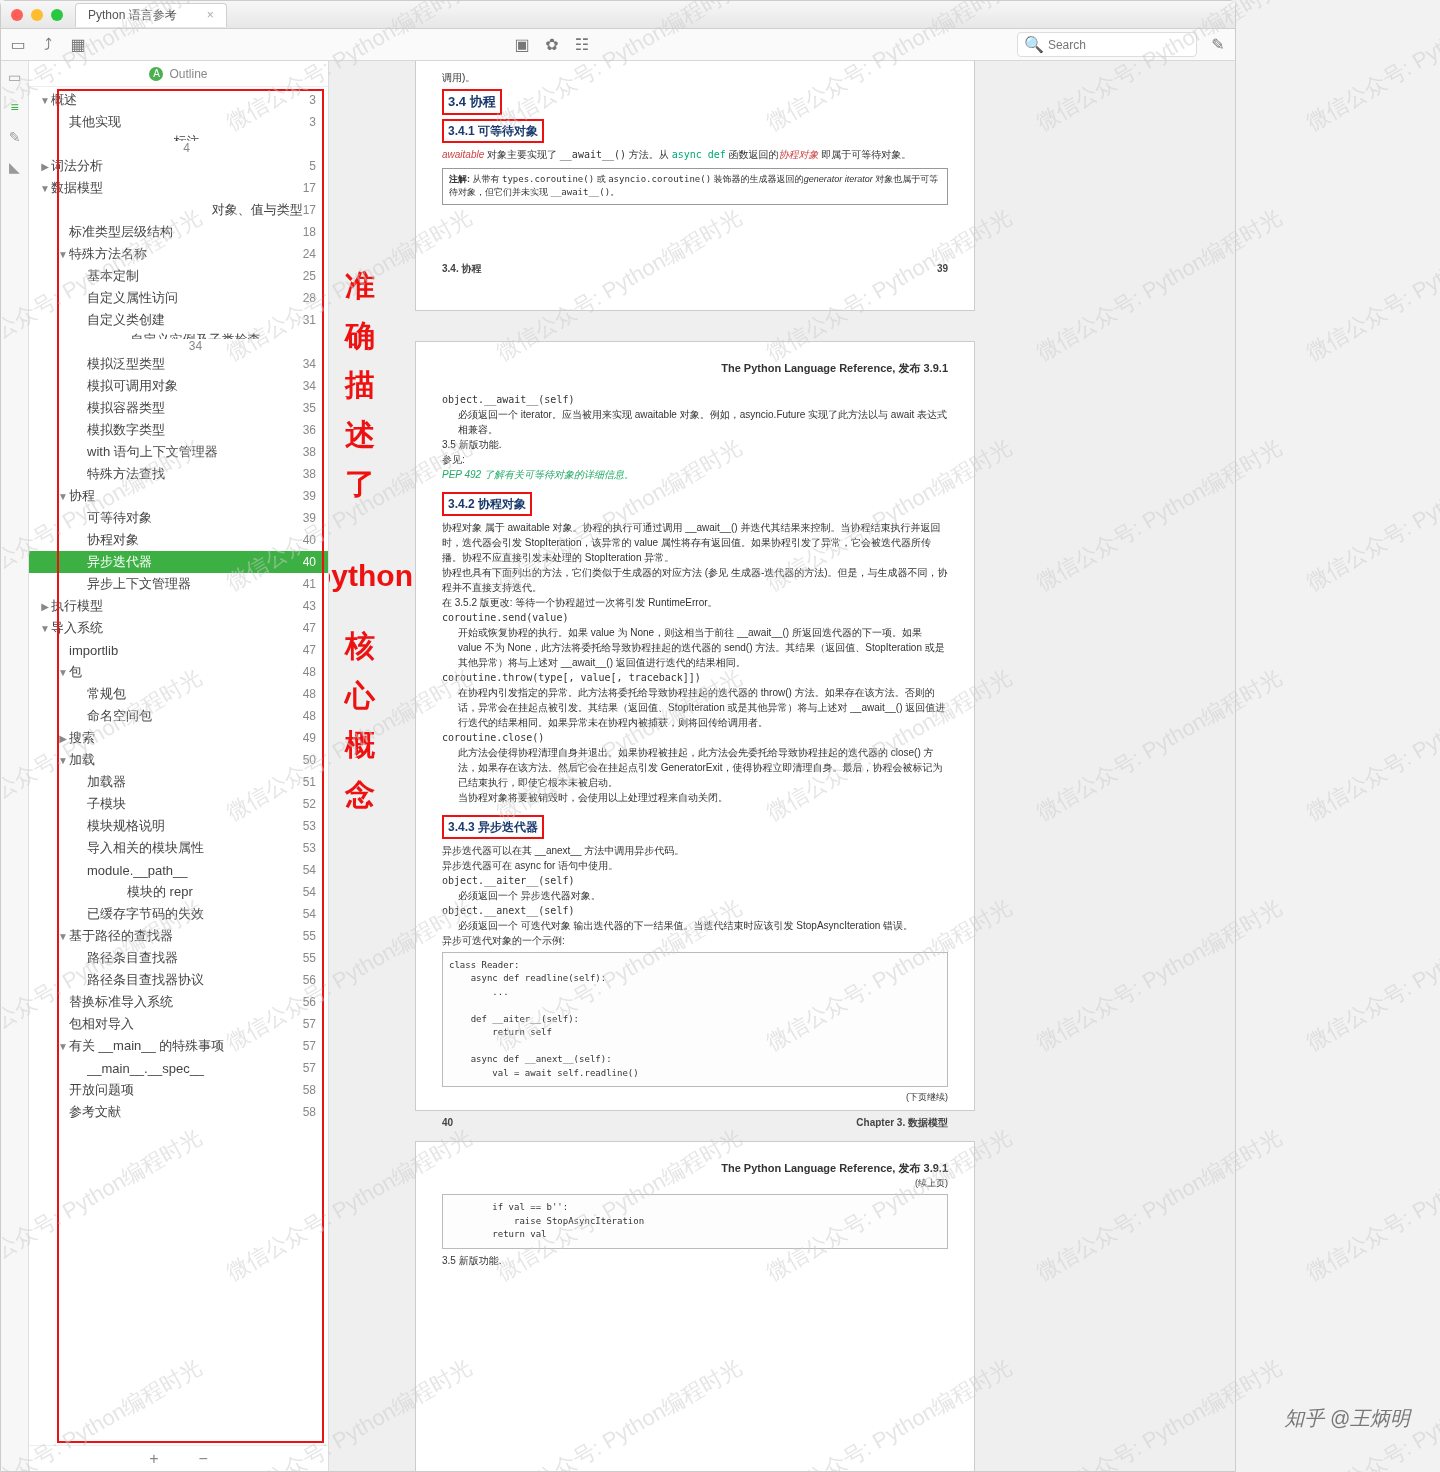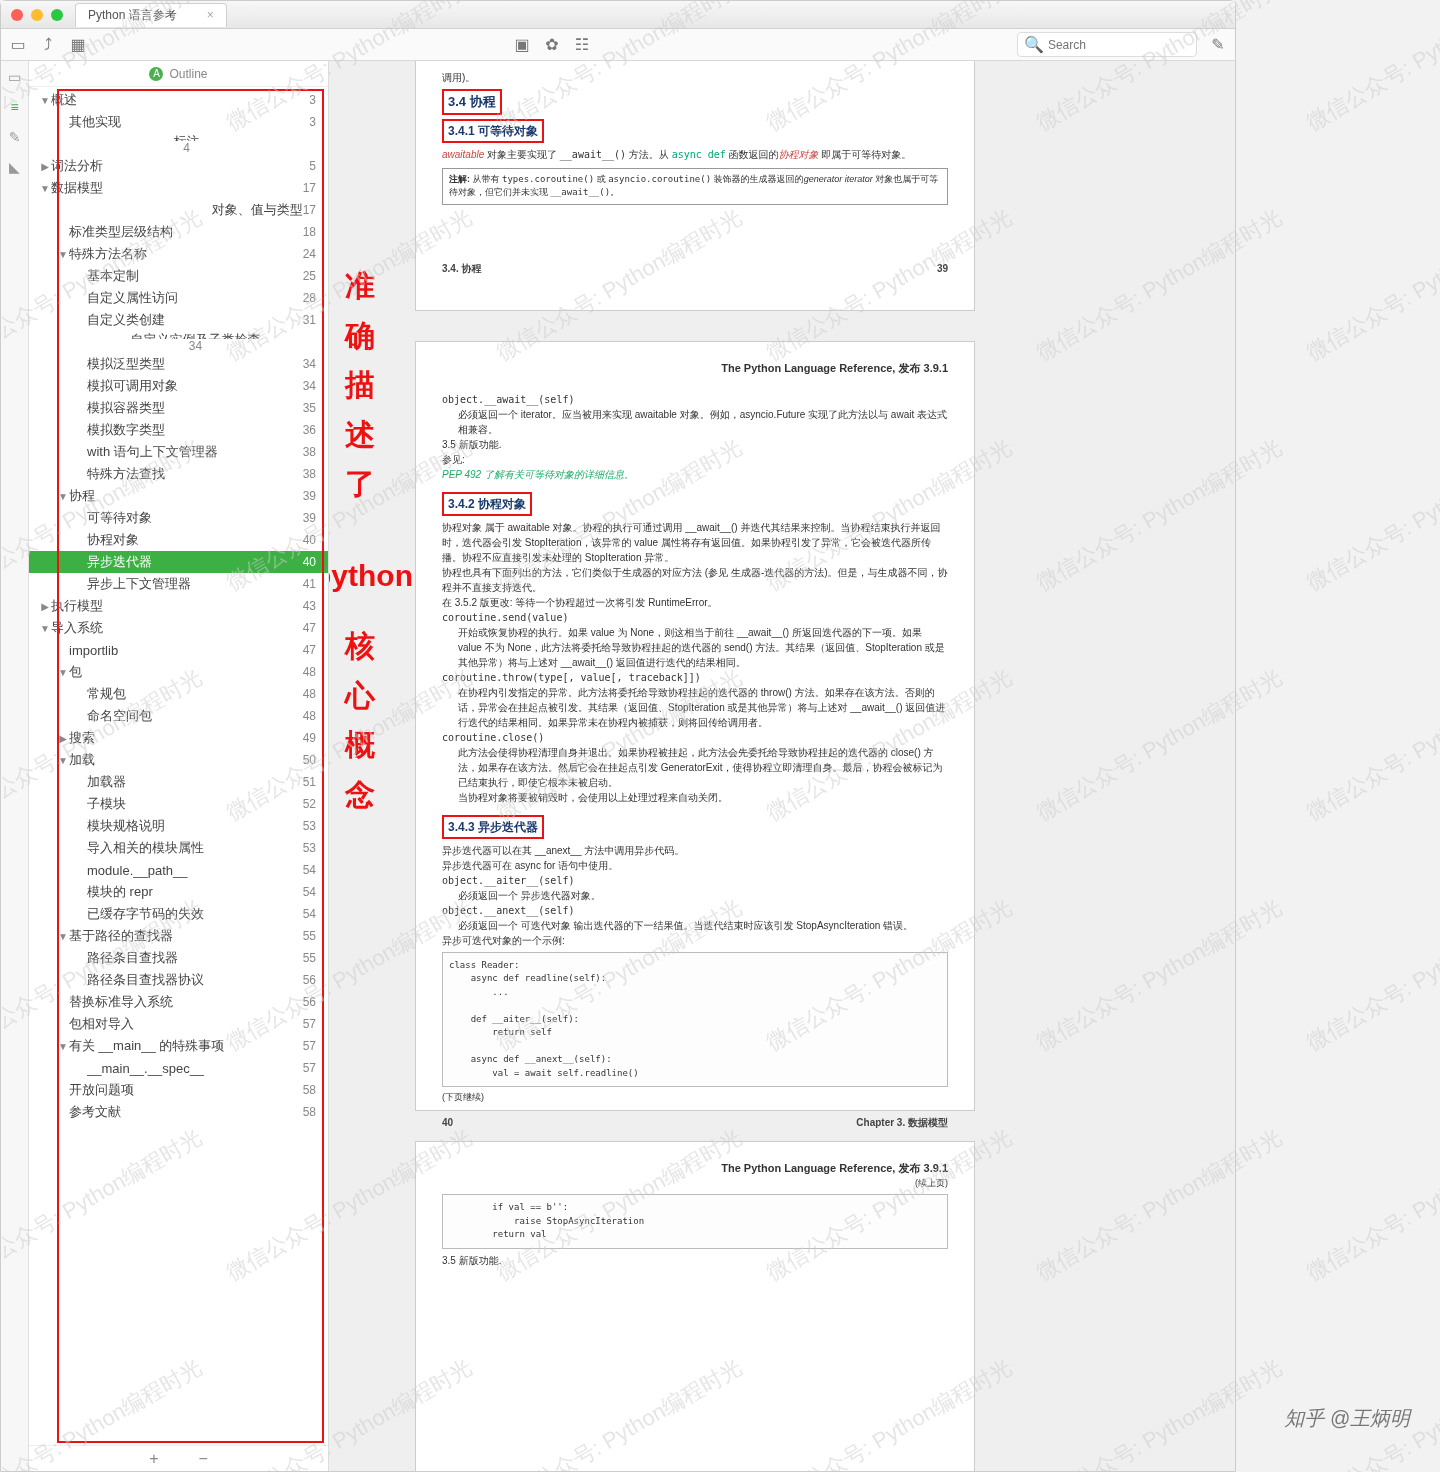--- a/index.html
+++ b/index.html
@@ -263,21 +263,21 @@
           <div class="row" style="padding-left: 46px;">
             <span class="chev"></span>
             <span class="lbl">导入相关的模块属性</span>
             <span class="num">53</span>
           </div>
           <div class="row" style="padding-left: 46px;">
             <span class="chev"></span>
             <span class="lbl">module.__path__</span>
             <span class="num">54</span>
           </div>
-          <div class="row" style="padding-left: 46px;">
+          <div class="row" style="padding-left: 46px; gap: 40px;">
             <span class="chev"></span>
             <span class="lbl">模块的 repr</span>
             <span class="num">54</span>
           </div>
           <div class="row" style="padding-left: 46px;">
             <span class="chev"></span>
             <span class="lbl">已缓存字节码的失效</span>
             <span class="num">54</span>
           </div>
           <div class="row" style="padding-left: 28px;">
@@ -377,21 +377,21 @@
         <p>异步可迭代对象的一个示例:</p>
         <div class="code">class Reader:
     async def readline(self):
         ...
 
     def __aiter__(self):
         return self
 
     async def __anext__(self):
         val = await self.readline()</div>
-        <div style="text-align:left;font-size:9px">(下页继续)</div>
+        <div style="text-align:right;font-size:9px">(下页继续)</div>
         <div class="pagenum">
             <b>40</b>
             <b>Chapter 3.  数据模型</b>
           </div>
       </div>
 
       <div class="page" style="top:1080px;height:380px">
         <div style="text-align:right;font-weight:bold;font-size:11px">The Python Language Reference, 发布 3.9.1</div>
         <div style="text-align:right;font-size:9px">(续上页)</div>
         <div class="code">        if val == b'':

